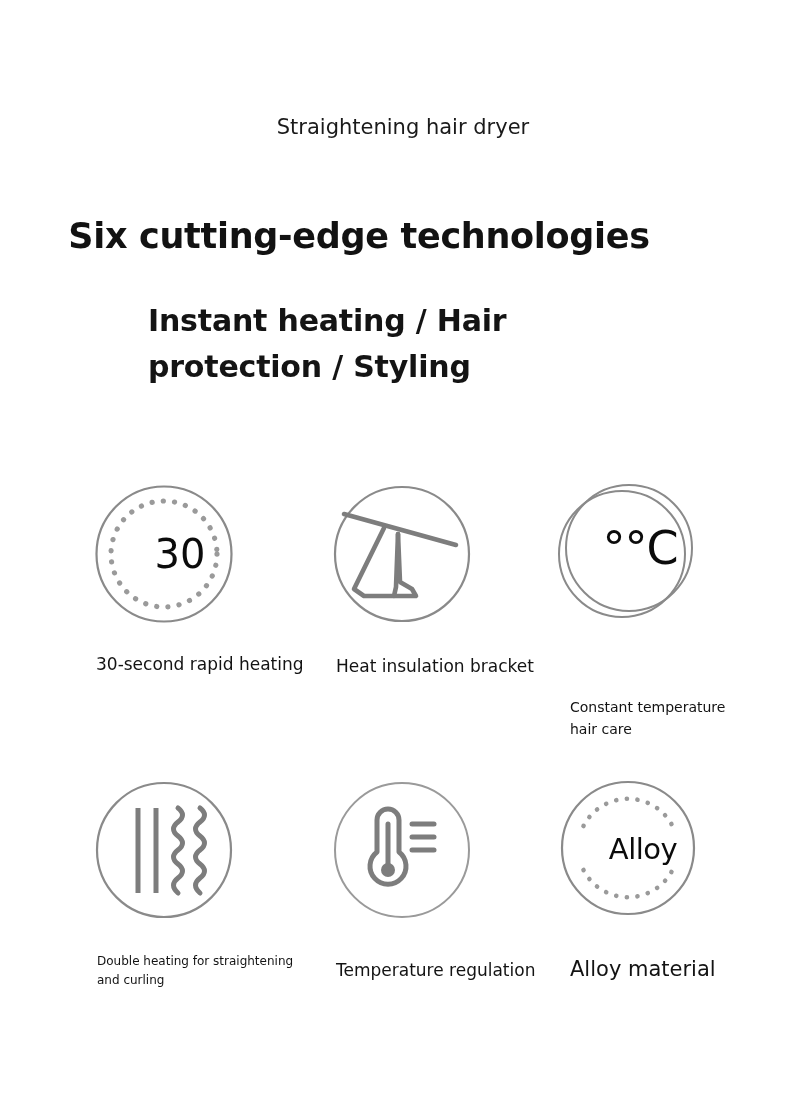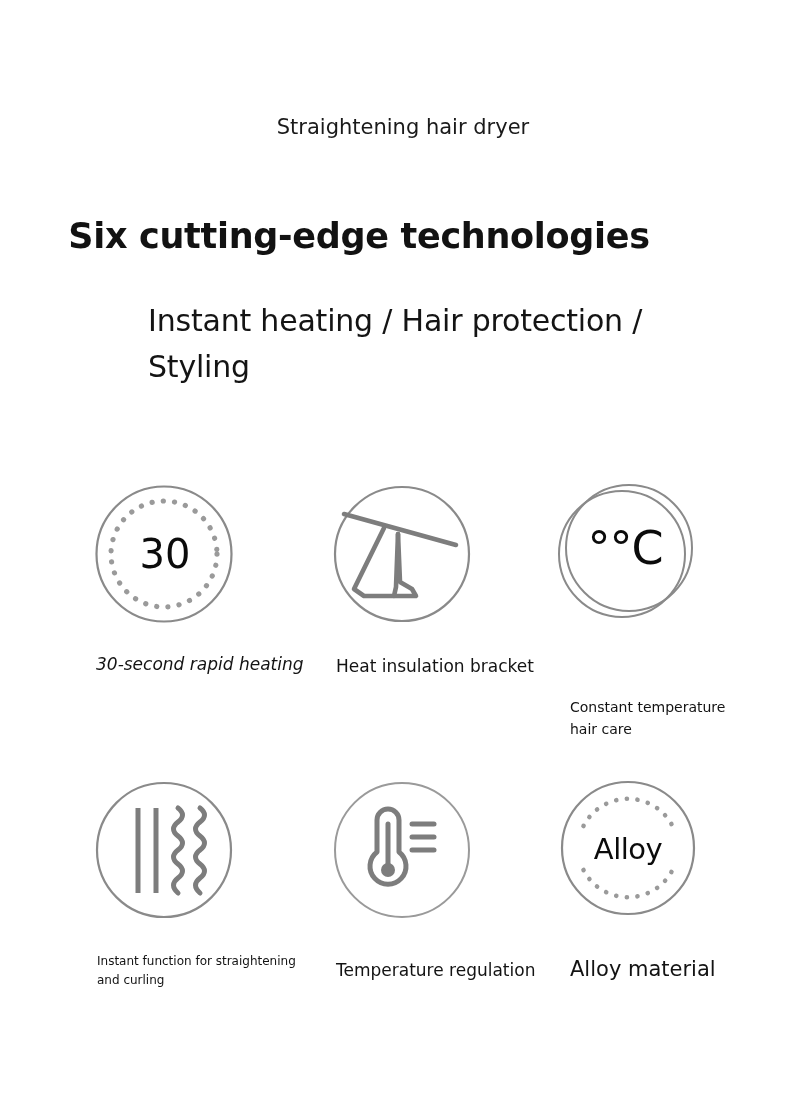--- a/index.html
+++ b/index.html
@@ -46,21 +46,21 @@
   }
 
   .subhead {
     position: absolute;
     left: 148px; top: 298px;
     width: 520px;
     text-align: left;
     font-size: 30px;
     line-height: 46px;
     color: #141414;
-    font-weight: 400;
+    font-weight: 700;
     letter-spacing: -0.2px;
   }
 
   
   .grid {
     position: absolute;
     left: 0; top: 0;
     width: 790px; height: 1106px;
   }
 
@@ -75,41 +75,41 @@
   .icon-wrap svg { display: block; }
 
   .cell-label {
     position: absolute;
     color: #131313;
     font-weight: 400;
   }
 
   
   .c1 .icon-wrap { left: 94px;  top: 484px; }
-  .c1 .cell-label{ left: 96px;  top: 652px; width: 240px; font-size: 17px; line-height: 24px; font-style: italic; }
+  .c1 .cell-label{ left: 96px;  top: 652px; width: 240px; font-size: 17px; line-height: 24px; }
 
   .c2 .icon-wrap { left: 332px; top: 484px; }
   .c2 .cell-label{ left: 336px; top: 654px; width: 230px; font-size: 17px; line-height: 24px; }
 
   .c3 .icon-wrap { left: 556px; top: 482px; }
   .c3 .cell-label{ left: 570px; top: 648px; width: 185px; font-size: 14px; line-height: 22px; margin-top: 48px; }
 
   .c4 .icon-wrap { left: 94px;  top: 780px; }
   .c4 .cell-label{ left: 97px;  top: 952px; width: 210px; font-size: 12px; line-height: 19px; }
 
   .c5 .icon-wrap { left: 332px; top: 780px; }
   .c5 .cell-label{ left: 336px; top: 958px; width: 235px; font-size: 17px; line-height: 24px; }
 
   .c6 .icon-wrap { left: 558px; top: 778px; }
   .c6 .cell-label{ left: 570px; top: 955px; width: 220px; font-size: 21px; line-height: 28px; }
 
   
   .glyph-text {
     position: absolute;
-    left: 1px; top: 0;
+    left: 16px; top: 0;
     width: 140px; height: 140px;
     display: flex;
     align-items: center;
     justify-content: center;
     color: #0b0b0b;
     pointer-events: none;
   }
   .glyph-30   { font-size: 40px; line-height: 1; letter-spacing: 0px; }
   .glyph-deg  { font-size: 46px; line-height: 1; letter-spacing: -1px; transform: translate(-2px, -4px); font-weight: 400;}
   .glyph-alloy{ font-size: 29px; line-height: 1; letter-spacing: -0.5px; transform: translate(-1px, 1px); }
@@ -170,21 +170,21 @@
         <g stroke="#7d7d7d" stroke-width="5" fill="none" stroke-linecap="butt">
           <line x1="44" y1="28" x2="44" y2="113"></line>
           <line x1="62" y1="28" x2="62" y2="113"></line>
         </g>
         <g stroke="#7d7d7d" stroke-width="5" fill="none" stroke-linecap="round" stroke-linejoin="round">
           <path d="M84 28 q9 7 0 14 q-9 7 0 14 q9 7 0 14 q-9 7 0 14 q9 7 0 14 q-9 7 0 15"></path>
           <path d="M106 28 q9 7 0 14 q-9 7 0 14 q9 7 0 14 q-9 7 0 14 q9 7 0 14 q-9 7 0 15"></path>
         </g>
       </svg>
     </div>
-    <div class="cell-label">Instant function for straightening and curling</div>
+    <div class="cell-label">Double heating for straightening and curling</div>
   </div>
 
   <div class="cell c5">
     <div class="icon-wrap">
       <svg width="140" height="140" viewBox="0 0 140 140">
         <circle cx="70" cy="70" r="67" fill="none" stroke="#9a9a9a" stroke-width="2"></circle>
         <g fill="none" stroke="#7d7d7d" stroke-width="5" stroke-linecap="round" stroke-linejoin="round">
           <path d="M45 72 V40 a11 11 0 0 1 22 0 V72 a18 18 0 1 1 -22 0 Z"></path>
           <line x1="56" y1="44" x2="56" y2="84"></line>
           <line x1="80" y1="44" x2="102" y2="44"></line>

